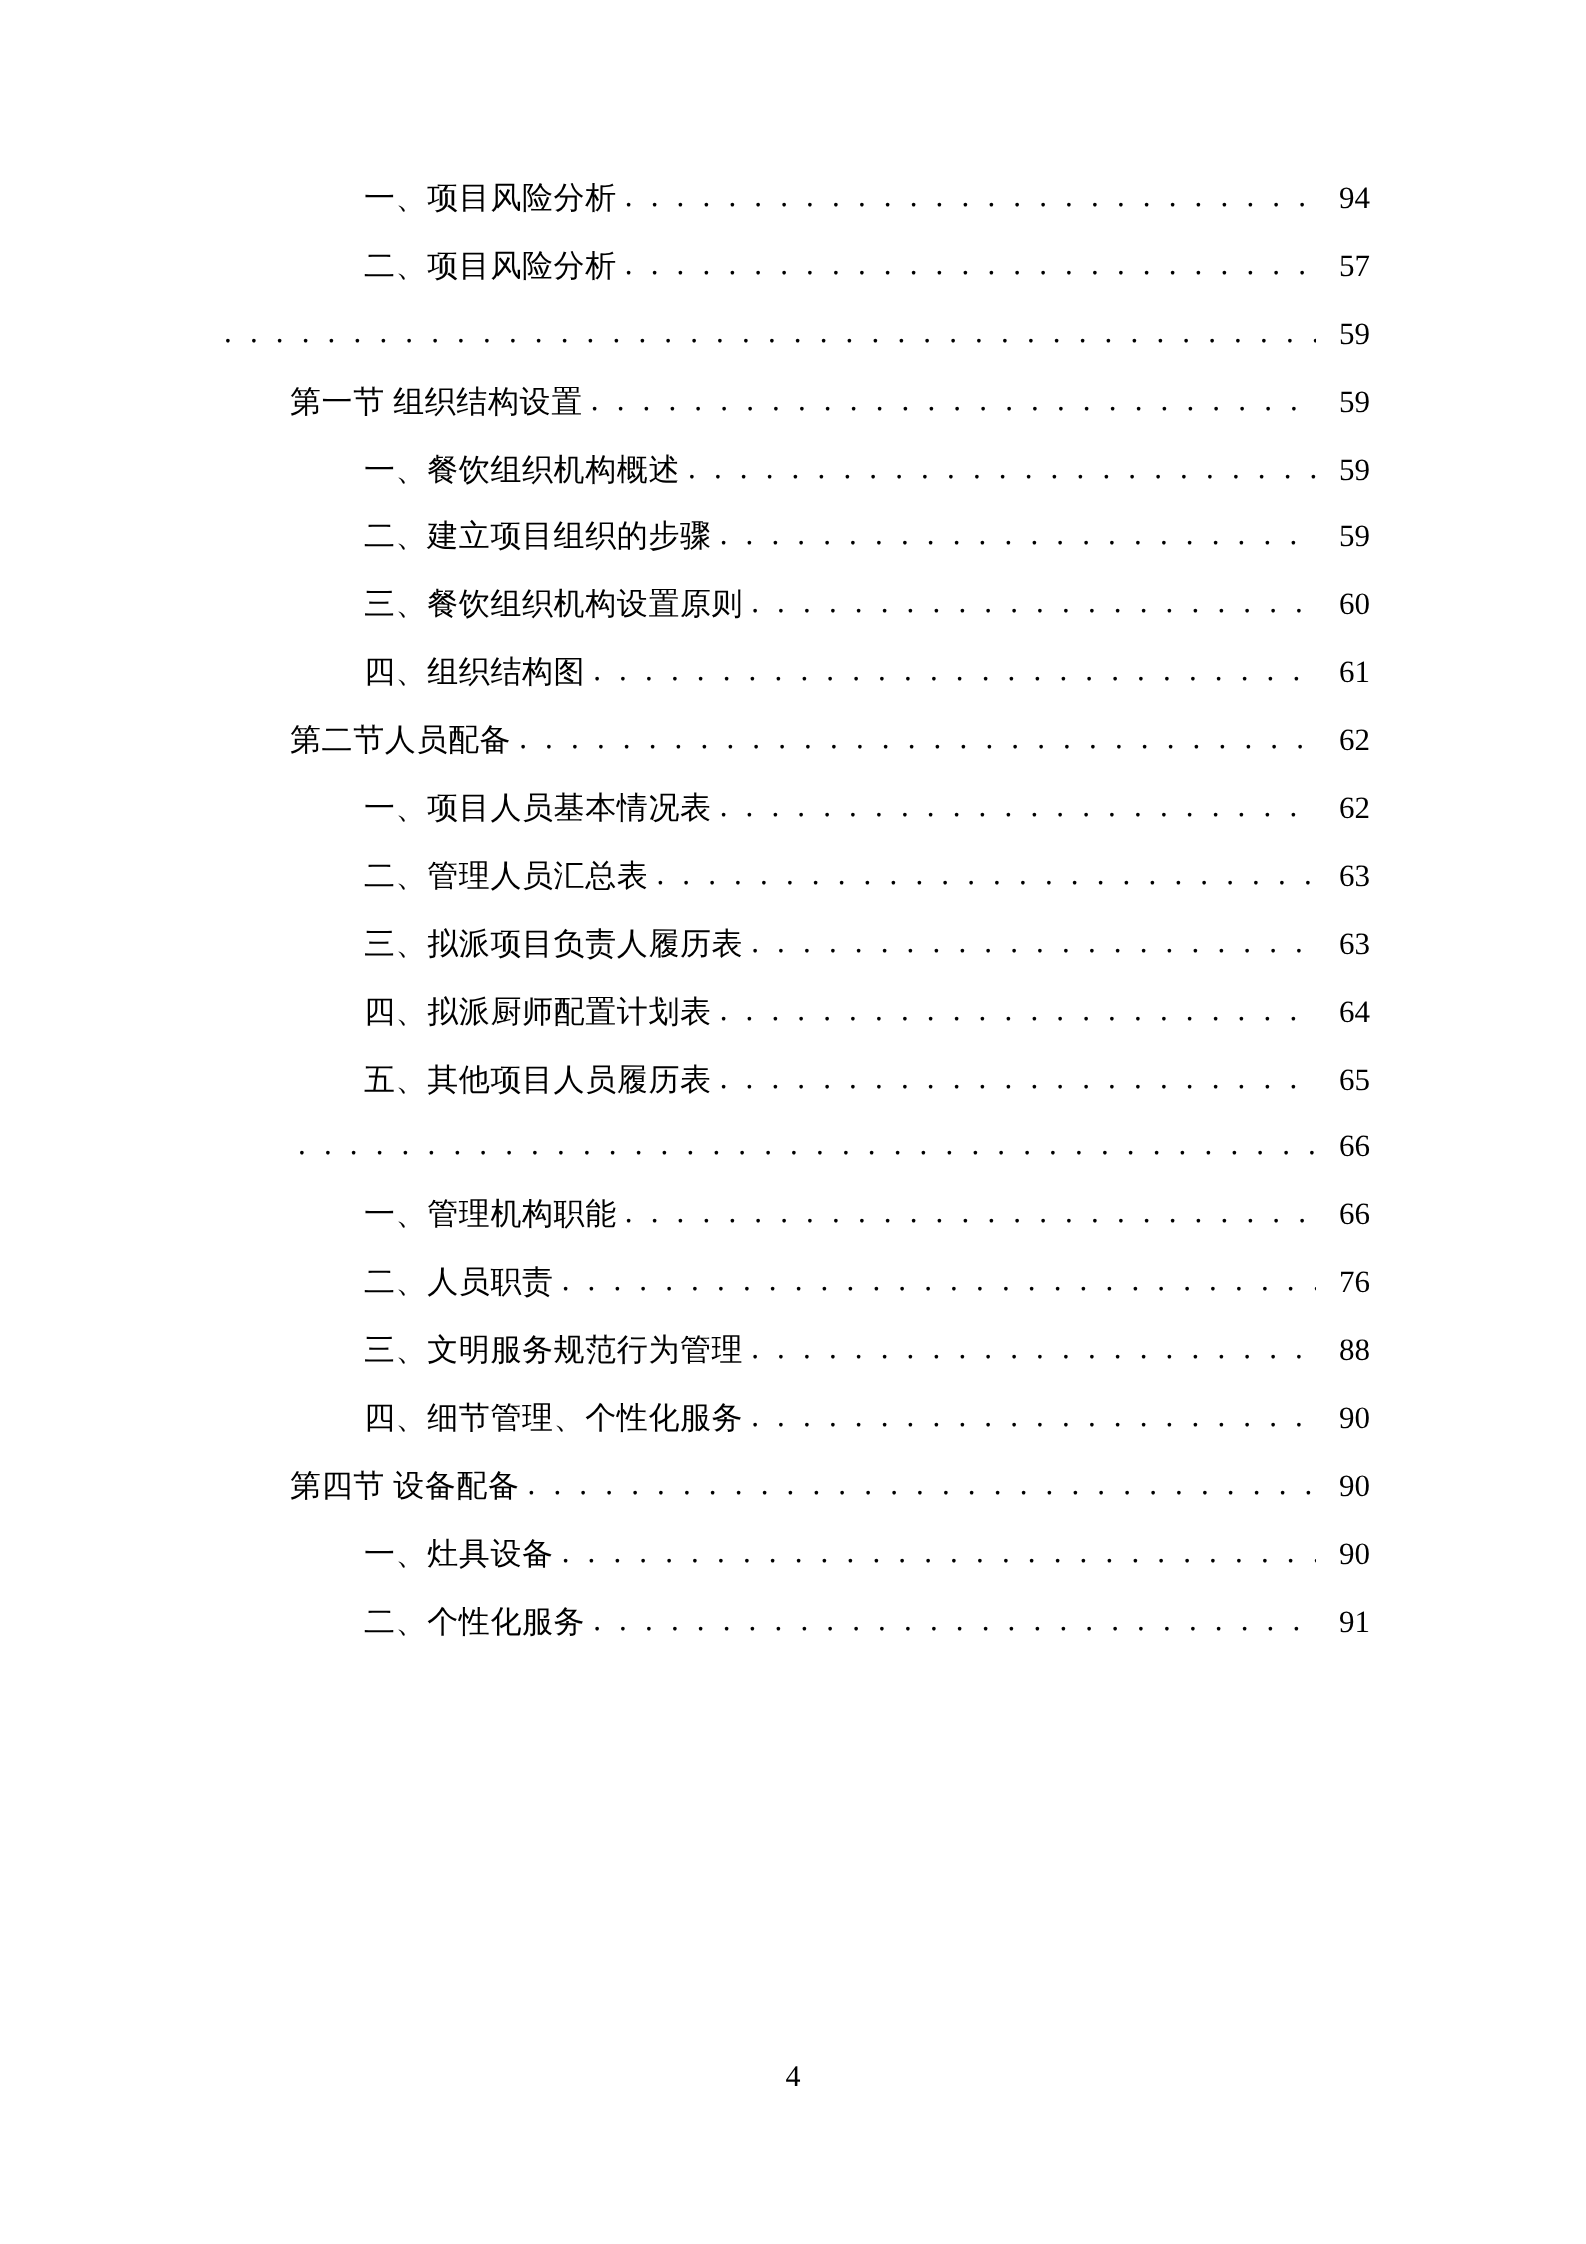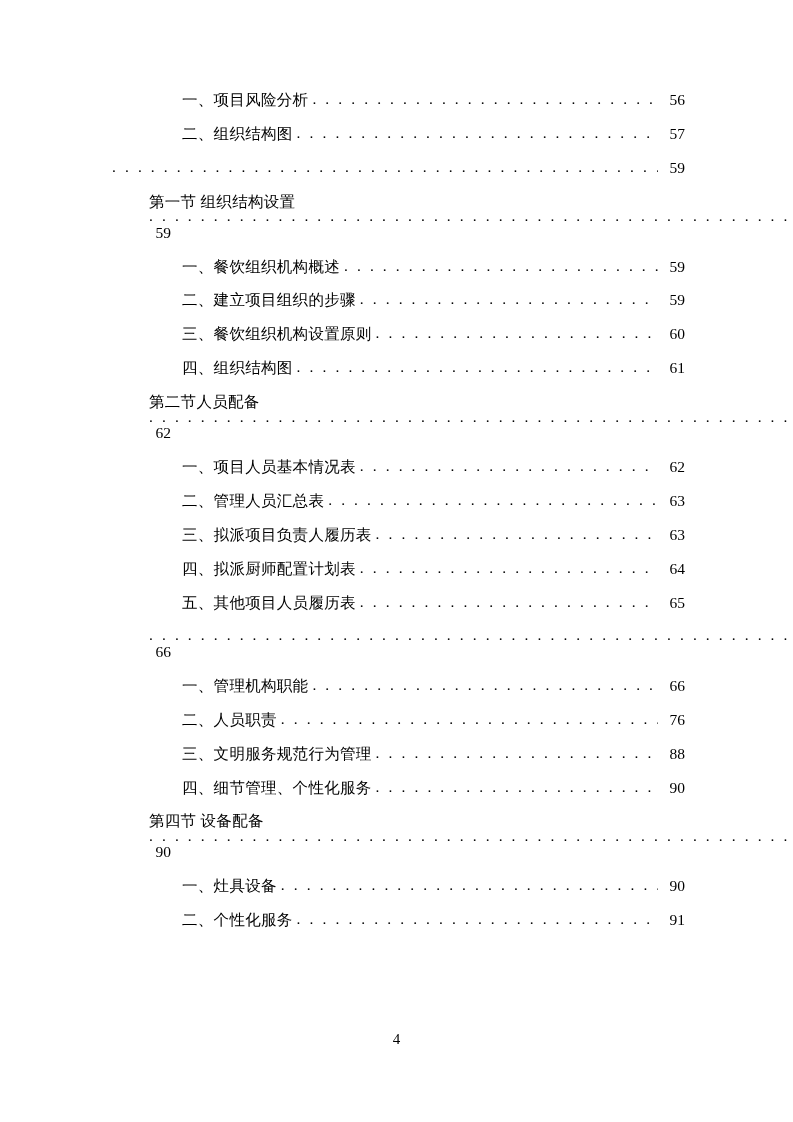--- a/index.html
+++ b/index.html
@@ -51,45 +51,45 @@
     color: #000;
   }
   .toc-entry .page-num {
     flex: 0 0 auto;
     min-width: 22px;
     text-align: right;
     font-size: 15.5px;
   }
   
   .lvl-chapter { padding-left: 0px; }
-  .lvl-section { padding-left: 37px; flex-direction: column; }
+  .lvl-section { padding-left: 37px; }
   .lvl-item    { padding-left: 74px; }
 
   .footer {
     position: absolute;
     left: 0;
     right: 0;
     bottom: 74px;
     text-align: center;
     font-size: 15px;
     font-family: "Liberation Serif", "DejaVu Serif", serif;
   }
 </style>
 </head>
 <body>
 
 <div class="page">
   <ul class="toc" id="toc-list">
       <li class="toc-entry lvl-item">
         <span class="label">一、项目风险分析</span>
         <span class="leader">. . . . . . . . . . . . . . . . . . . . . . . . . . . . . . . . . . . . . . . . . . . . . . . . . . . . . . . . . . . .</span>
-        <span class="page-num">56</span>
+        <span class="page-num">94</span>
       </li>
       <li class="toc-entry lvl-item">
-        <span class="label">二、组织结构图</span>
+        <span class="label">二、项目风险分析</span>
         <span class="leader">. . . . . . . . . . . . . . . . . . . . . . . . . . . . . . . . . . . . . . . . . . . . . . . . . . . . . . . . . . . .</span>
         <span class="page-num">57</span>
       </li>
       <li class="toc-entry lvl-chapter">
         <span class="leader">. . . . . . . . . . . . . . . . . . . . . . . . . . . . . . . . . . . . . . . . . . . . . . . . . . . . . . . . . . . .</span>
         <span class="page-num">59</span>
       </li>
       <li class="toc-entry lvl-section">
         <span class="label">第一节  组织结构设置</span>
         <span class="leader">. . . . . . . . . . . . . . . . . . . . . . . . . . . . . . . . . . . . . . . . . . . . . . . . . . . . . . . . . . . .</span>

